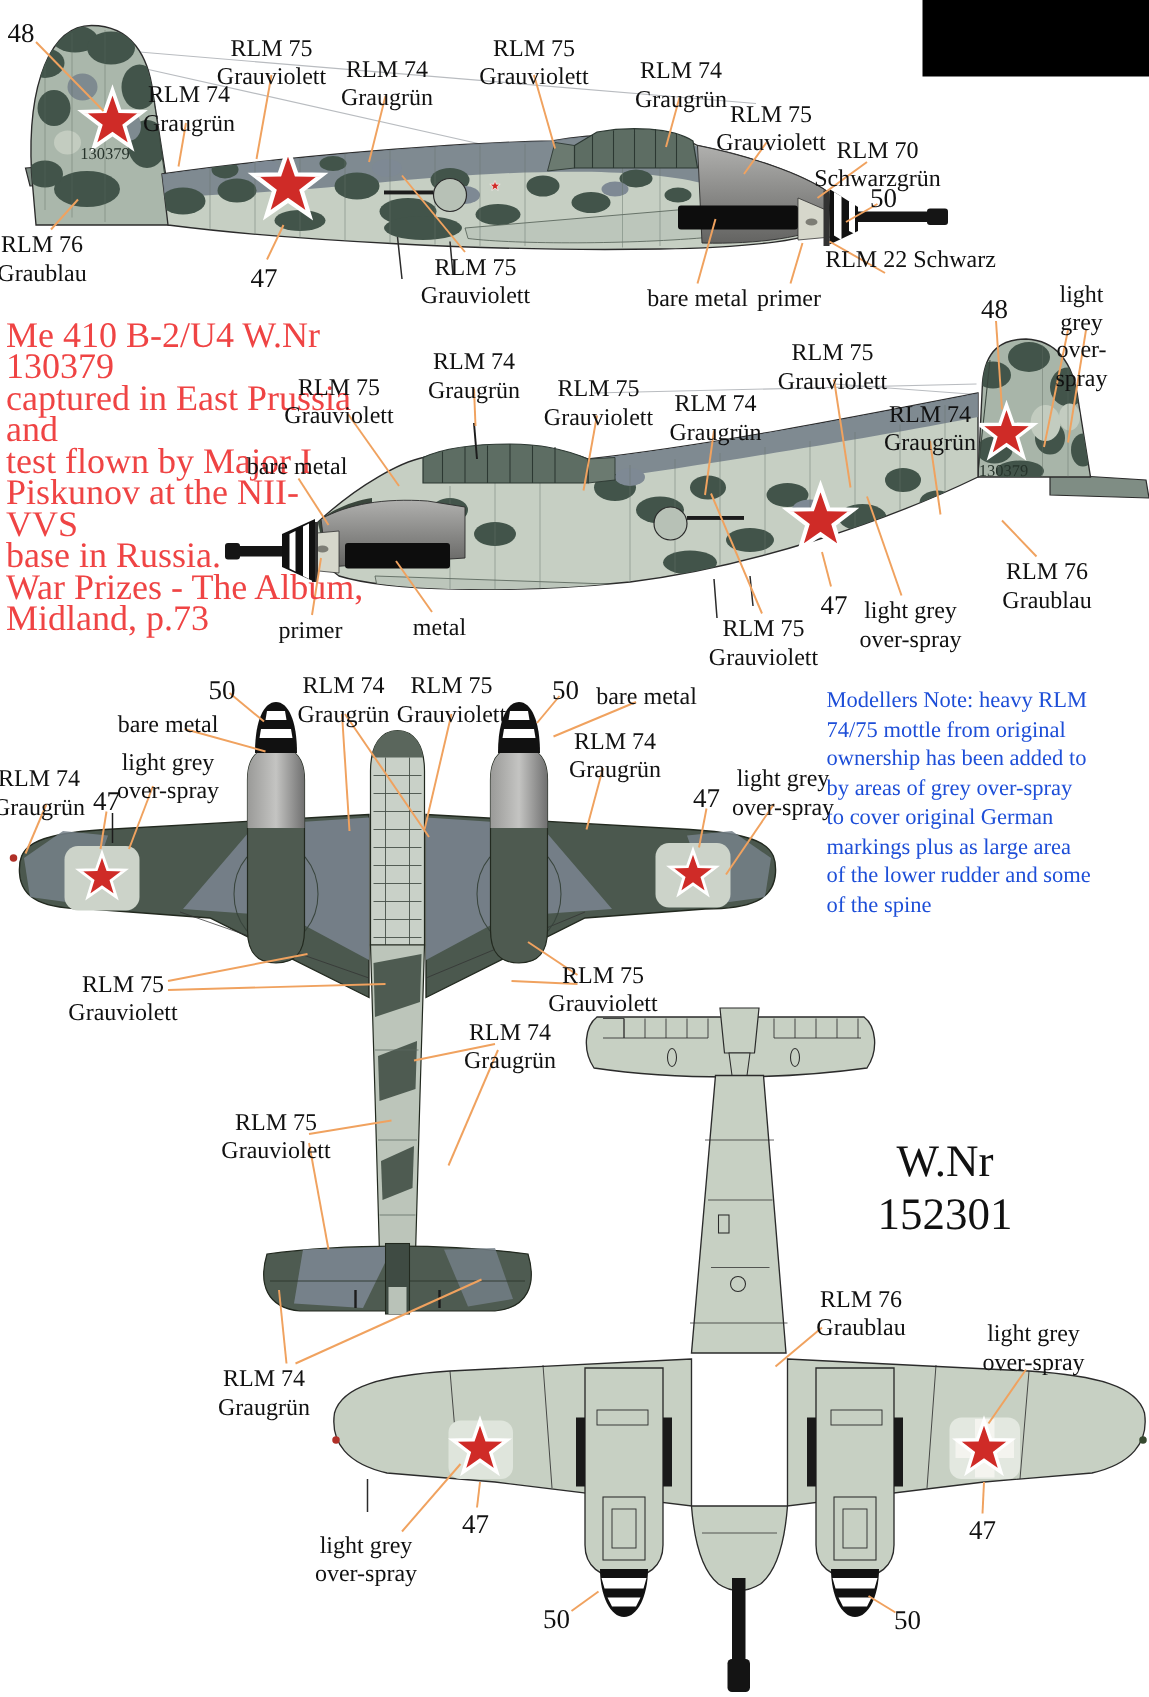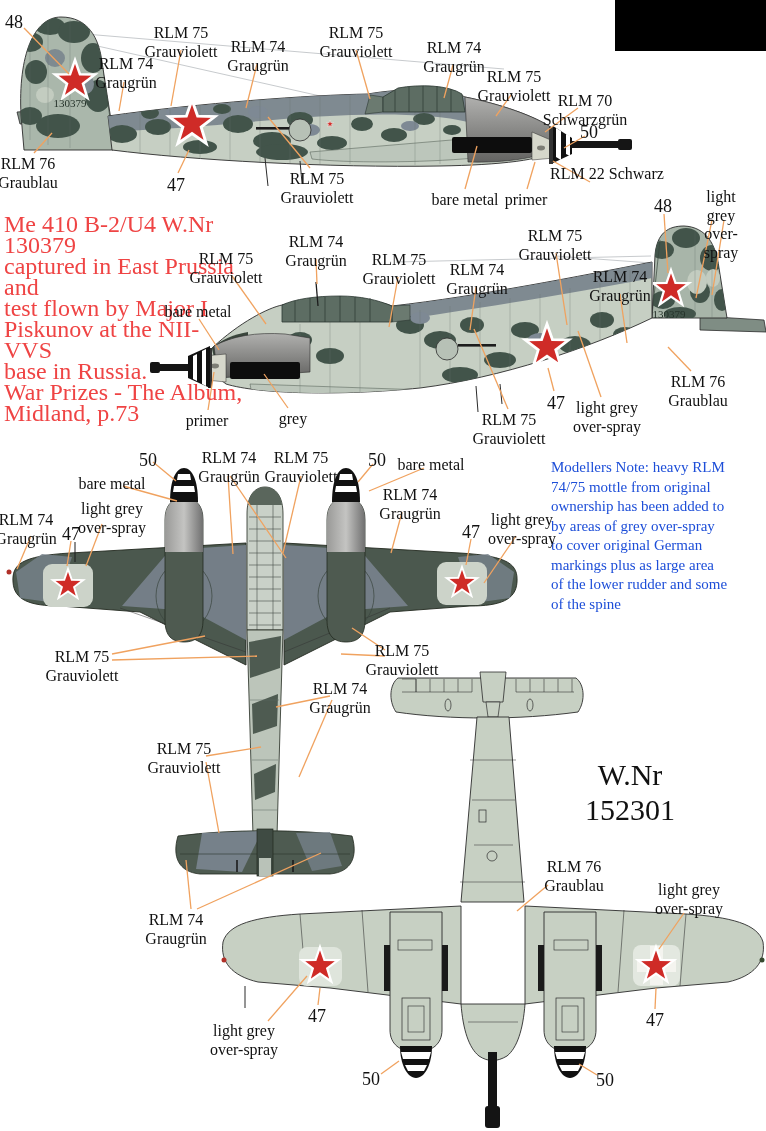--- a/index.html
+++ b/index.html
@@ -397,21 +397,21 @@
 Graugrün</div>
       <div class="lb" style="left: 555px; top: 227px;">RLM 75
 Grauviolett</div>
       <div class="lb" style="left: 620px; top: 268px;">RLM 74
 Graugrün</div>
       <div class="lb bold" style="left: 663px; top: 196px; font-size: 18px;">48</div>
       <div class="lb" style="left: 721px; top: 188px;">light grey
 over-spray</div>
       <div class="lb" style="left: 198px; top: 303px;">bare metal</div>
       <div class="lb" style="left: 207px; top: 412px;">primer</div>
-      <div class="lb" style="left: 293px; top: 410px;">grey</div>
+      <div class="lb" style="left: 293px; top: 410px;">metal</div>
       <div class="lb" style="left: 509px; top: 411px;">RLM 75
 Grauviolett</div>
       <div class="lb bold" style="left: 556px; top: 393px; font-size: 18px;">47</div>
       <div class="lb" style="left: 607px; top: 399px;">light grey
 over-spray</div>
       <div class="lb" style="left: 698px; top: 373px;">RLM 76
 Graublau</div>
       <div class="lb" style="left: 669px; top: 308px; font-size: 11px; color: rgb(38, 51, 43);">130379</div>
       <div class="lb bold" style="left: 148px; top: 450px; font-size: 18px;">50</div>
       <div class="lb" style="left: 112px; top: 475px;">bare metal</div>

